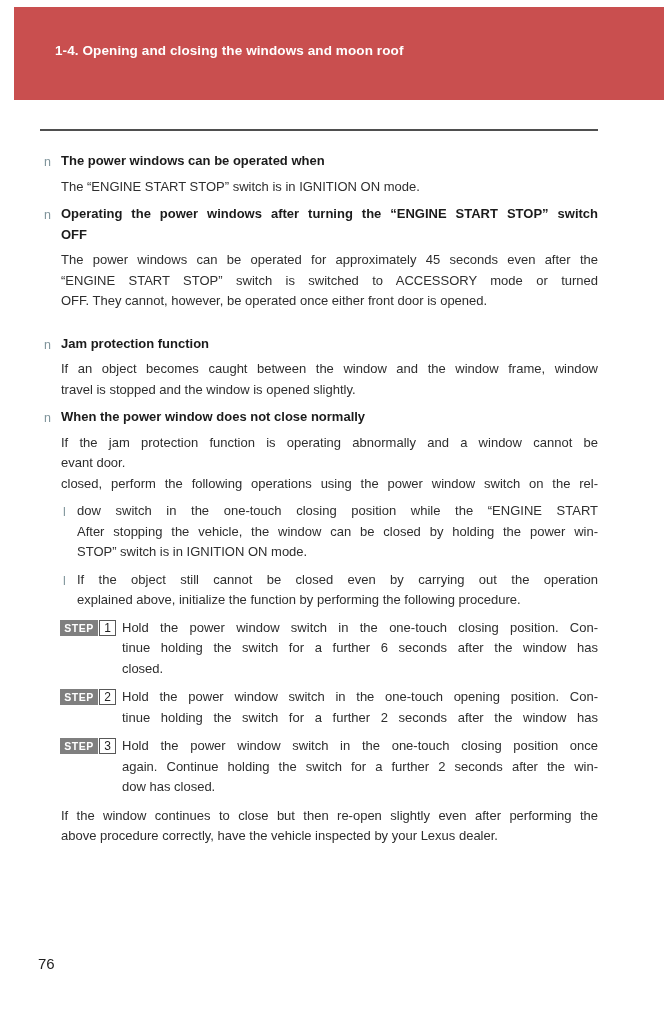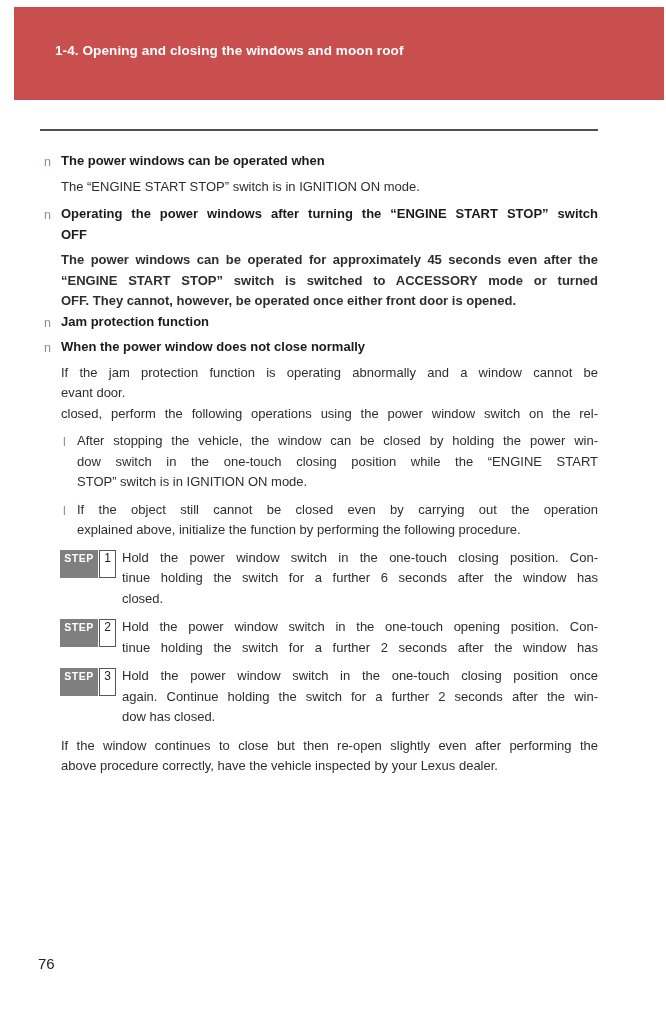--- a/index.html
+++ b/index.html
@@ -54,21 +54,21 @@
     position: relative;
     padding-left: 21px;
     font-weight: bold;
     color: #1b1b1b;
     margin-bottom: 5px;
   }
   .p-block {
     padding-left: 21px;
     margin-bottom: 7px;
   }
-  .gap-lg { margin-bottom: 0; font-weight: bold; }
+  .gap-lg { margin-bottom: 22px; }
 
   .marker {
     position: absolute;
     left: 4px; top: 2px;
     font-weight: normal;
     font-size: 12.5px;
     line-height: 18px;
     color: var(--bullet-marker, #7f949b);
   }
 
@@ -80,21 +80,21 @@
   .sub-block .marker { left: 23px; }
 
   .step-block {
     display: flex;
     padding-left: 20px;
     margin-bottom: 8px;
   }
   .step-badge {
     flex: none;
     display: flex;
-    height: 28px;
+    height: 16px;
     margin-top: 2px;
   }
   .step-label {
     width: 38px;
     background: var(--step-gray, #7f7f7f);
     color: #ffffff;
     font-size: 10.5px;
     font-weight: bold;
     text-align: center;
     line-height: 16px;
@@ -154,38 +154,42 @@
       <div class="line">“ENGINE START STOP” switch is switched to ACCESSORY mode or turned</div>
       <div class="line last">OFF. They cannot, however, be operated once either front door is opened.</div>
     </div>
 
   <div class="h-block">
     <span class="marker">n</span>
     <div>
         <div class="line last">Jam protection function</div>
       </div>
   </div>
+  <div class="p-block">
+      <div class="line">If an object becomes caught between the window and the window frame, window</div>
+      <div class="line last">travel is stopped and the window is opened slightly.</div>
+    </div>
 
   <div class="h-block">
     <span class="marker">n</span>
     <div>
         <div class="line last">When the power window does not close normally</div>
       </div>
   </div>
   <div class="p-block">
       <div class="line">If the jam protection function is operating abnormally and a window cannot be</div>
       <div class="line last">evant door.</div>
       <div class="line">closed, perform the following operations using the power window switch on the rel-</div>
     </div>
 
   <div class="sub-block">
     <span class="marker">l</span>
     <div>
+        <div class="line">dow switch in the one-touch closing position while the “ENGINE START</div>
         <div class="line">After stopping the vehicle, the window can be closed by holding the power win-</div>
-        <div class="line">dow switch in the one-touch closing position while the “ENGINE START</div>
         <div class="line last">STOP” switch is in IGNITION ON mode.</div>
       </div>
   </div>
   <div class="sub-block">
     <span class="marker">l</span>
     <div>
         <div class="line">If the object still cannot be closed even by carrying out the operation</div>
         <div class="line last">explained above, initialize the function by performing the following procedure.</div>
       </div>
   </div>

